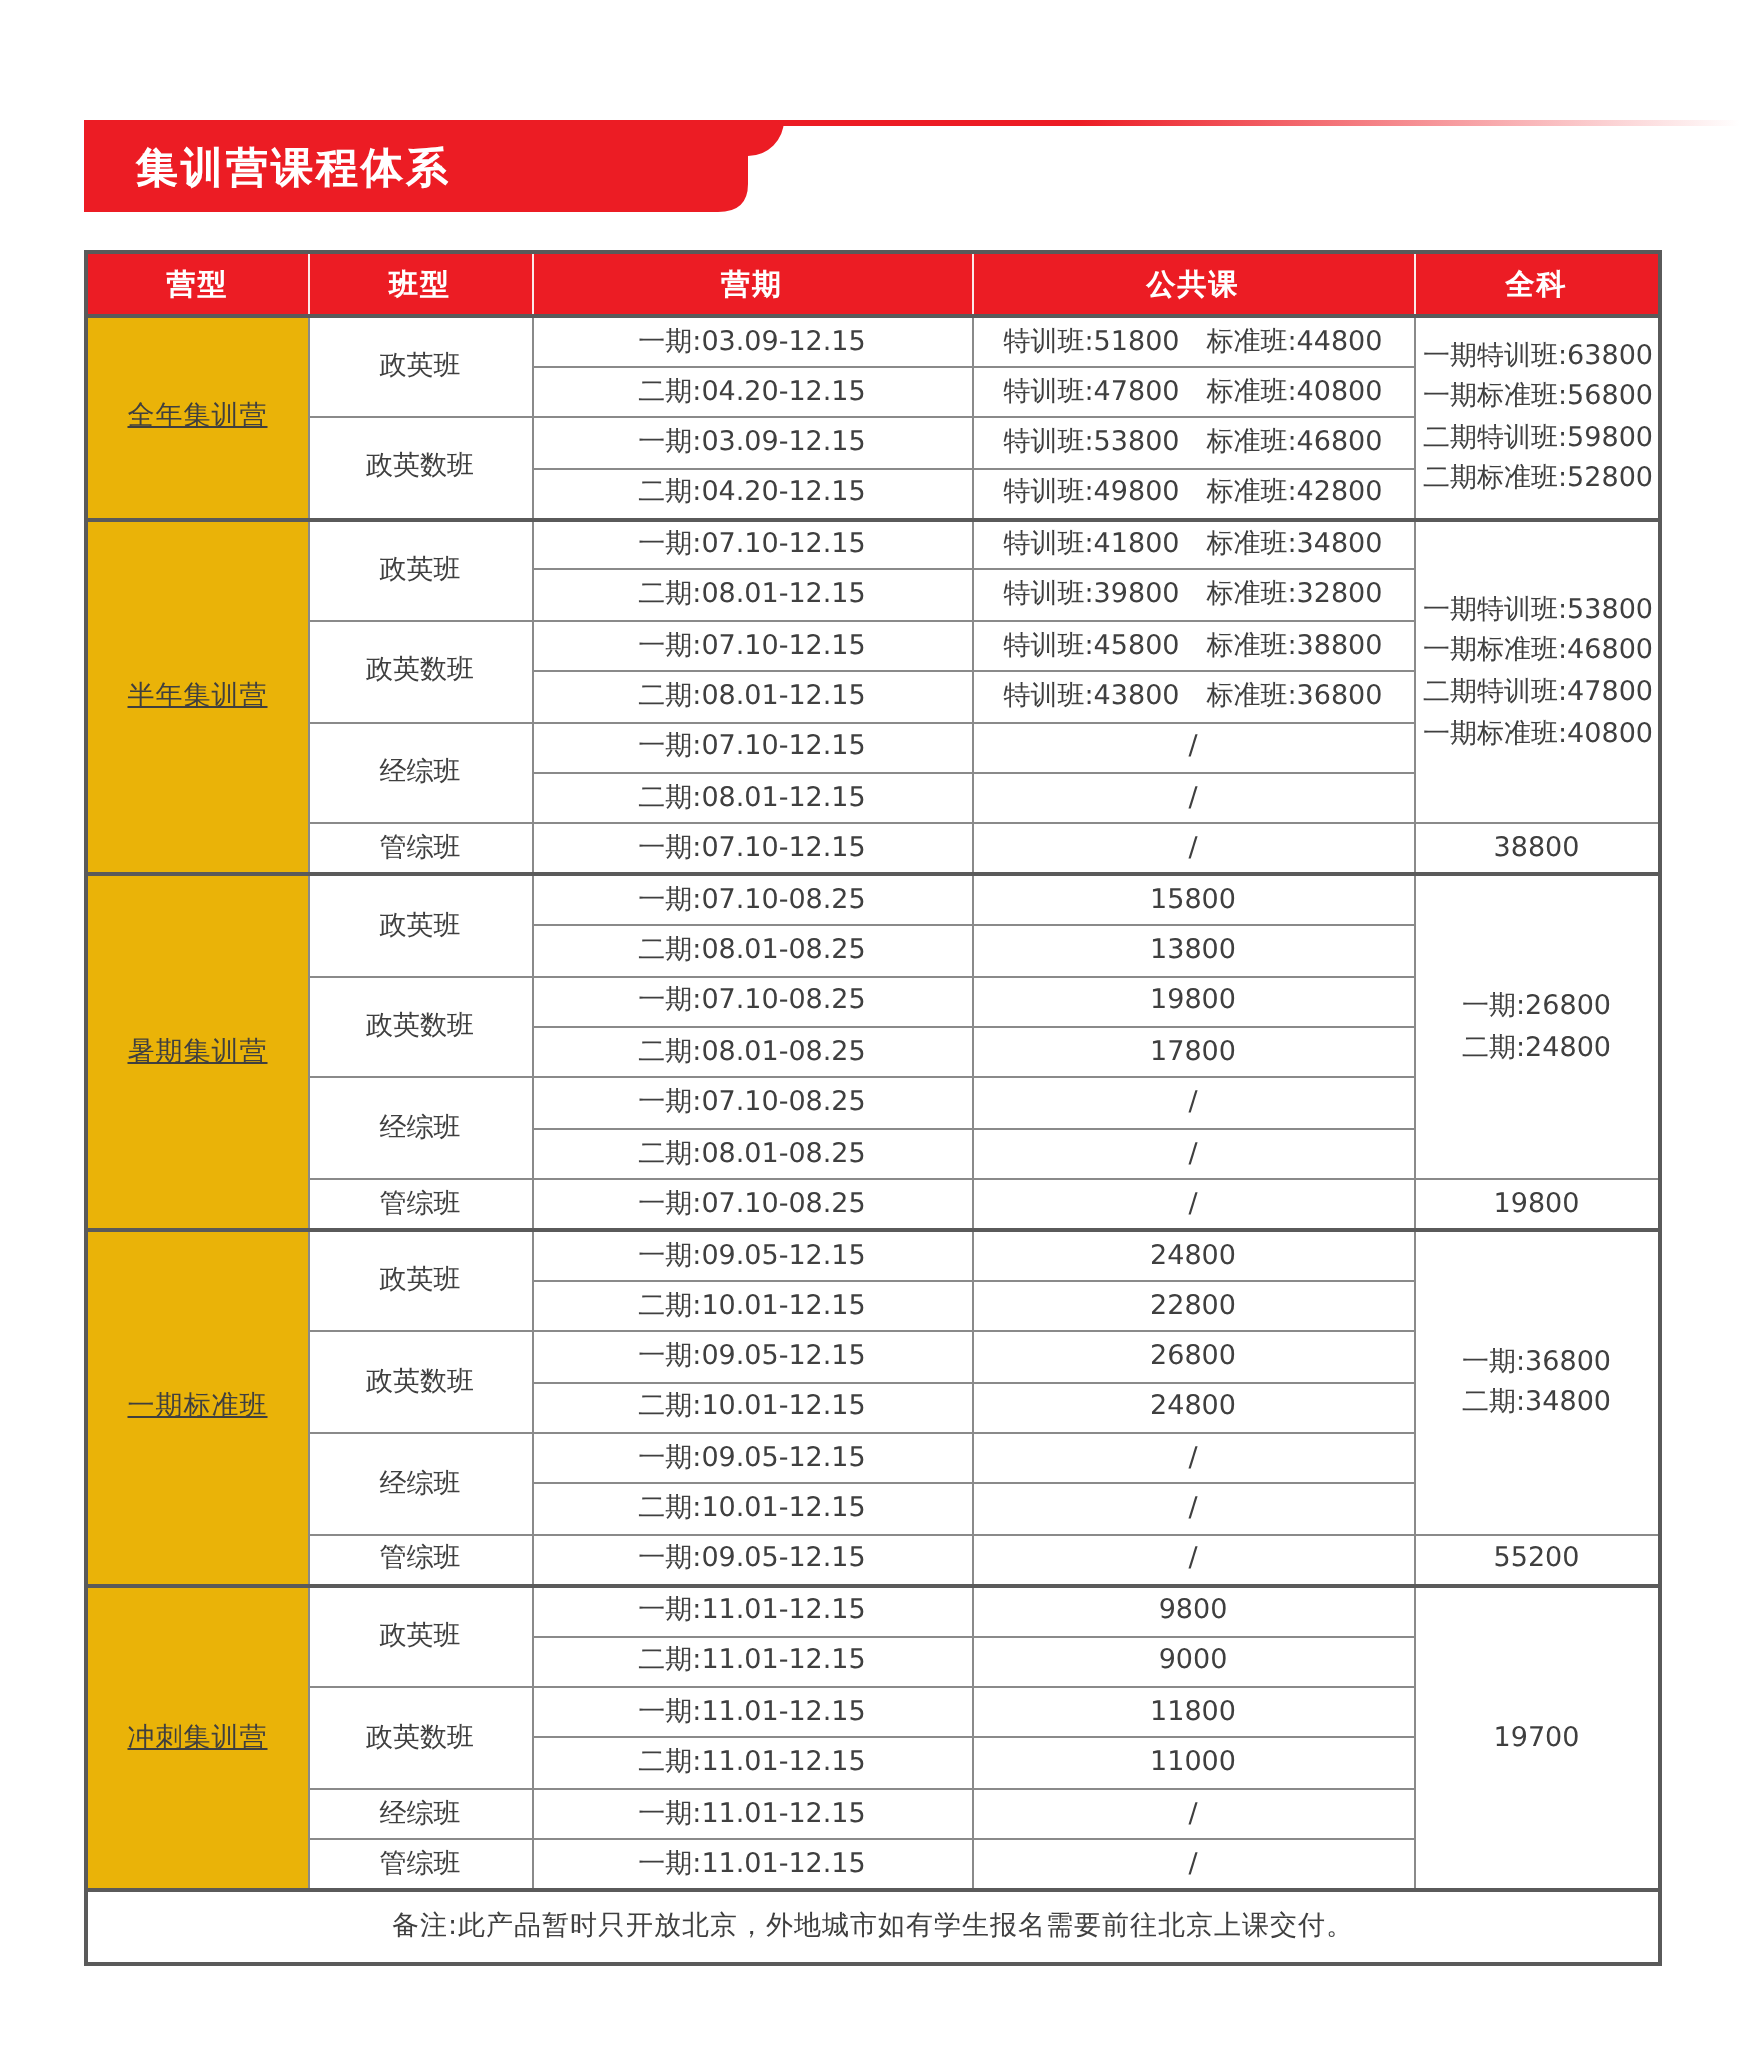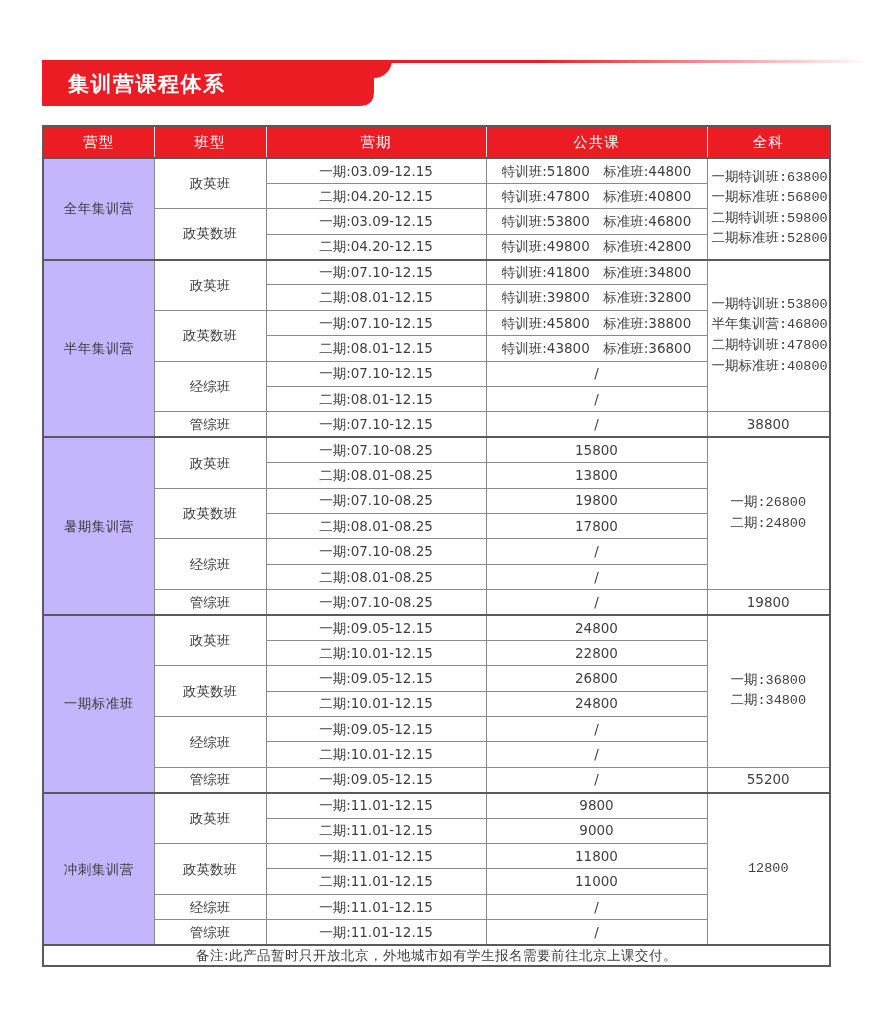--- a/index.html
+++ b/index.html
@@ -42,48 +42,47 @@
     table-layout: fixed;
     width: 787px;
     font-size: 13.5px;
     color: #3f3f3f;
     border: 2px solid #5a5a5a;
   }
   .course-table th {
     background: #ec1c24;
     color: #ffffff;
     font-size: 14.5px;
-    font-weight: 400;
+    font-weight: 700;
     height: 32px;
     border-left: 1px solid rgba(255,255,255,0.9);
     border-bottom: 2px solid #5a5a5a;
     padding: 0;
     letter-spacing: 1px;
   }
   .course-table th:first-child { border-left: none; }
   .course-table td {
     border: 1px solid #8a8a8a;
     text-align: center;
     vertical-align: middle;
     height: 25.4px;
     padding: 0 4px;
     line-height: 1.25;
   }
-  .course-table td.camp { background: #c4b5fd; letter-spacing: 0.5px; }
+  .course-table td.camp { background: #eab308; letter-spacing: 0.5px; text-decoration: underline; }
   .course-table tr.section-top td { border-top: 2px solid #5a5a5a; }
   .fullsub-lines {
     display: inline-block;
     text-align: center;
     line-height: 1.52;
     font-size: 13.5px;
     white-space: nowrap;
-    font-family: Liberation Mono, monospace;
   }
   .course-table td.note-cell {
-    height: 21px;
+    height: 37px;
     letter-spacing: 0.5px;
   }
 </style>
 </head>
 <body>
 
 <div class="banner">
   <svg width="828" height="47" viewBox="0 0 828 47" aria-hidden="true">
     <defs>
       <linearGradient id="lineFade" x1="0" y1="0" x2="1" y2="0">
@@ -136,21 +135,21 @@
         </tr>
         <tr>
           <td>二期:04.20-12.15</td>
           <td>特训班:49800　标准班:42800</td>
         </tr>
         <tr class="section-top">
           <td rowspan="7" class="camp">半年集训营</td>
           <td rowspan="2">政英班</td>
           <td>一期:07.10-12.15</td>
           <td>特训班:41800　标准班:34800</td>
-          <td rowspan="6"><div class="fullsub-lines"><div>一期特训班:53800</div><div>半年集训营:46800</div><div>二期特训班:47800</div><div>一期标准班:40800</div></div></td>
+          <td rowspan="6"><div class="fullsub-lines"><div>一期特训班:53800</div><div>一期标准班:46800</div><div>二期特训班:47800</div><div>一期标准班:40800</div></div></td>
         </tr>
         <tr>
           <td>二期:08.01-12.15</td>
           <td>特训班:39800　标准班:32800</td>
         </tr>
         <tr>
           <td rowspan="2">政英数班</td>
           <td>一期:07.10-12.15</td>
           <td>特训班:45800　标准班:38800</td>
         </tr>
@@ -241,21 +240,21 @@
           <td rowspan="1">管综班</td>
           <td>一期:09.05-12.15</td>
           <td>/</td>
           <td>55200</td>
         </tr>
         <tr class="section-top">
           <td rowspan="6" class="camp">冲刺集训营</td>
           <td rowspan="2">政英班</td>
           <td>一期:11.01-12.15</td>
           <td>9800</td>
-          <td rowspan="6"><div class="fullsub-lines"><div>12800</div></div></td>
+          <td rowspan="6"><div class="fullsub-lines"><div>19700</div></div></td>
         </tr>
         <tr>
           <td>二期:11.01-12.15</td>
           <td>9000</td>
         </tr>
         <tr>
           <td rowspan="2">政英数班</td>
           <td>一期:11.01-12.15</td>
           <td>11800</td>
         </tr>

